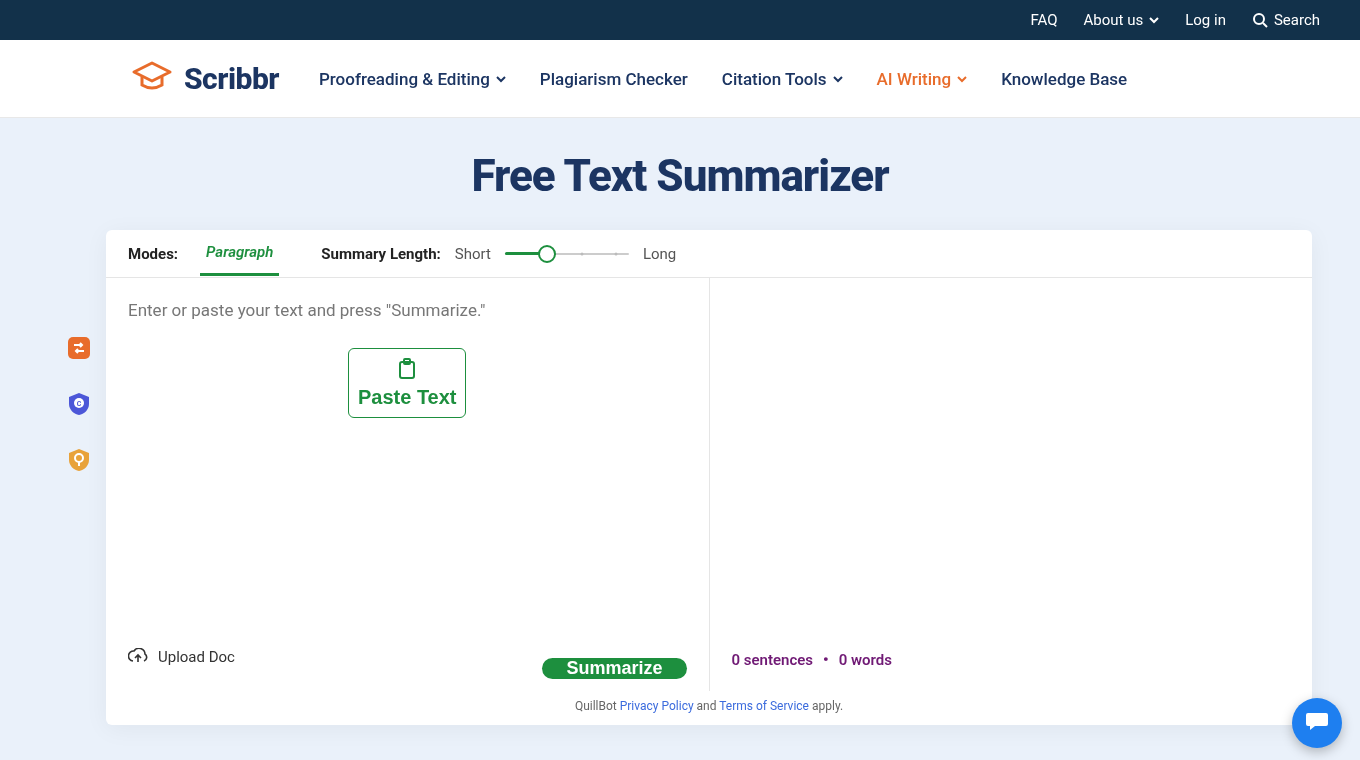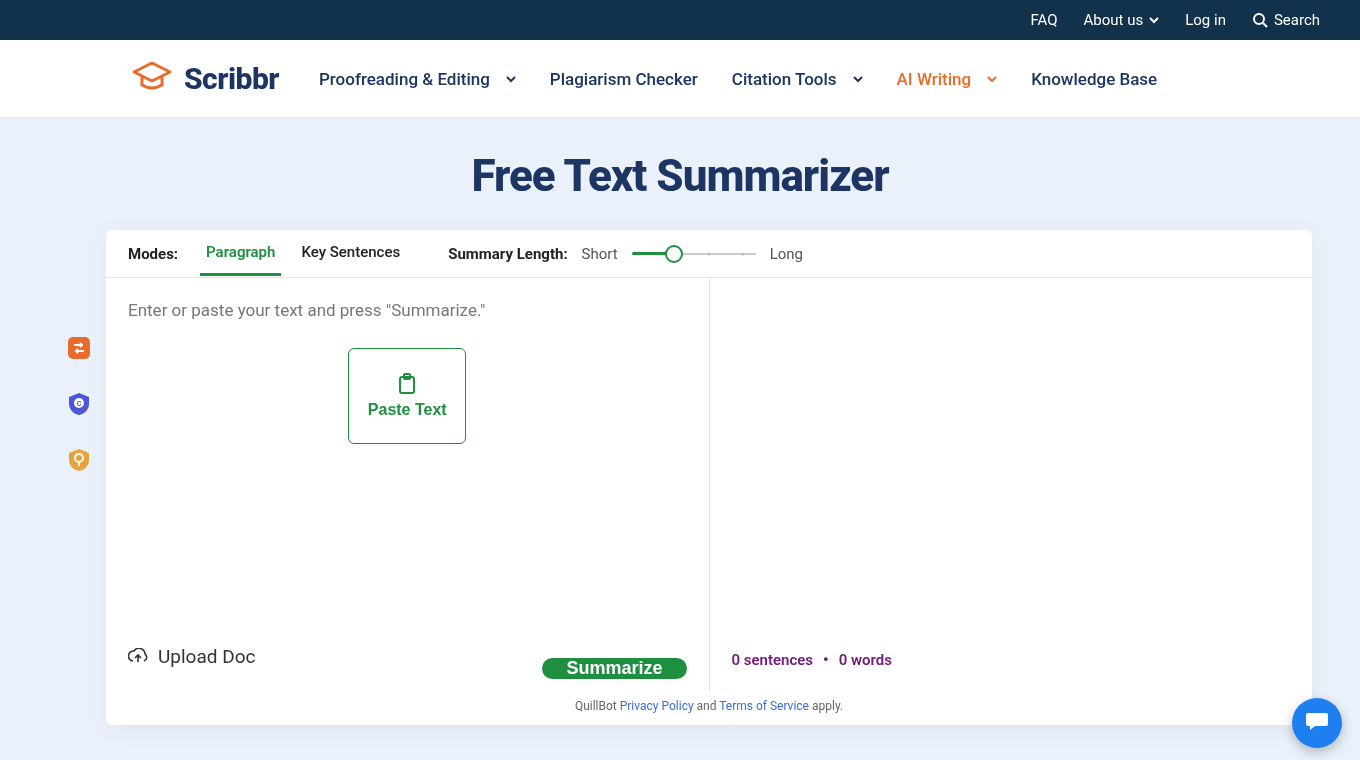--- a/index.html
+++ b/index.html
@@ -6,46 +6,46 @@
 body { font-family: -apple-system, BlinkMacSystemFont, "Segoe UI", Roboto, Helvetica, Arial, sans-serif; background: #eaf1fa; width: 1360px; height: 760px; overflow: hidden; }
 
 .topbar { background: #12314a; height: 40px; display: flex; align-items: center; justify-content: flex-end; padding: 0 40px 0 0; gap: 26px; color: #fff; font-size: 15px; text-align: center; }
 .topbar-item { color: #fff; cursor: pointer; display: flex; align-items: center; gap: 6px; }
 .topbar .chev { display: inline-block; }
 
 .header { background: #fff; height: 78px; display: flex; align-items: center; padding: 0 0 0 130px; gap: 40px; border-bottom: 1px solid #e8e8e8; }
 .logo-wrap { display: flex; align-items: center; gap: 10px; }
 .logo-text { font-size: 30px; font-weight: 800; color: #1c3562; letter-spacing: -.5px; }
 .nav { display: flex; gap: 34px; align-items: center; font-size: 17px; }
-.nav-item { color: #1c3562; cursor: pointer; display: flex; align-items: center; gap: 16px; font-weight: 500; }
+.nav-item { color: #1c3562; cursor: pointer; display: flex; align-items: center; gap: 6px; font-weight: 500; }
 .nav-item.active { color: #e86c2b; }
 .nav-item .chev { color: inherit; }
 
 .hero-title { text-align: center; font-size: 44px; font-weight: 800; color: #1c3562; letter-spacing: -1px; padding: 32px 0 28px 0; }
 
 .card { background: #fff; margin: 0 48px 0 106px; border-radius: 6px; box-shadow: 0 4px 24px rgba(0,0,0,.05); min-height: 495px; display: flex; flex-direction: column; }
 .toolbar { display: flex; align-items: center; height: 48px; padding: 0 22px; gap: 14px; border-bottom: 1px solid #e5e5e5; font-size: 15px; }
 .modes-label { font-weight: 700; color: #222; margin-right: 8px; }
-.mode-tab { color: #222; padding: 0 6px; height: 44px; display: flex; align-items: center; cursor: pointer; font-weight: 500; border-bottom: 3px solid transparent; }
+.mode-tab { color: #222; padding: 0 6px; height: 44px; display: flex; align-items: center; cursor: pointer; font-weight: 500; border-bottom: 3px solid transparent; font-style: italic; }
 .mode-tab.active { color: #1d8f3e; border-bottom: 3px solid #1d8f3e; font-weight: 600; }
 .sum-len-label { font-weight: 700; color: #222; margin-left: 28px; }
 .sum-len-min, .sum-len-max { color: #555; }
 .slider { position: relative; width: 124px; height: 18px; display: flex; align-items: center; }
 .slider-track { position: absolute; width: 100%; height: 2px; background: #ccc; border-radius: 2px; }
 .slider-fill { position: absolute; left: 0; width: 34%; height: 3px; background: #1d8f3e; border-radius: 2px; }
 .slider-thumb { position: absolute; left: 34%; transform: translateX(-50%); width: 18px; height: 18px; border-radius: 50%; background: #fff; border: 2px solid #1d8f3e; }
 .slider-dot { position: absolute; width: 3px; height: 3px; background: #bbb; border-radius: 50%; top: 50%; transform: translate(-50%, -50%); }
 
 .body-split { display: flex; flex: 1; }
 .pane-left { flex: 1; padding: 22px 22px 12px 22px; position: relative; border-right: 1px solid #e5e5e5; display: flex; flex-direction: column; }
 .pane-right { flex: 1; padding: 22px; display: flex; flex-direction: column; }
 .placeholder { color: #777; font-size: 17px; }
-.paste-btn { border: 1px solid #1d8f3e; color: #1d8f3e; background: #fff; border-radius: 6px; width: 118px; height: 96px; margin: 28px auto 0 auto; display: flex; flex-direction: column; align-items: center; justify-content: center; gap: 6px; cursor: pointer; font-size: 16px; font-weight: 600; }
+.paste-btn { border: 1px solid #1d8f3e; color: #1d8f3e; background: #fff; border-radius: 6px; width: 118px; height: 70px; margin: 28px auto 0 auto; display: flex; flex-direction: column; align-items: center; justify-content: center; gap: 6px; cursor: pointer; font-size: 20px; font-weight: 600; }
 .pane-bottom-left { display: flex; align-items: center; justify-content: space-between; margin-top: auto; }
-.upload-wrap { display: flex; align-items: center; gap: 10px; color: #333; font-size: 19px; cursor: pointer; }
+.upload-wrap { display: flex; align-items: center; gap: 10px; color: #333; font-size: 15px; cursor: pointer; }
 .summarize-btn { background: #1d8f3e; color: #fff; border: none; border-radius: 999px; padding: 0 24px; font-size: 18px; font-weight: 700; cursor: pointer; margin-top: 24px; }
 .pane-bottom-right { display: flex; align-items: center; gap: 10px; font-size: 15px; color: #701a75; margin-top: auto; font-weight: 600; }
 .pane-bottom-right .dot-sep { font-weight: 900; }
 .legal { text-align: center; font-size: 12px; color: #666; padding: 8px 0 12px 0; }
 .legal a { color: #3b6bdd; text-decoration: none; }
 
 .side-icons { position: absolute; left: 66px; top: 335px; display: flex; flex-direction: column; gap: 30px; align-items: center; }
 .side-icon { width: 26px; height: 26px; }
 
 .chat-bubble { position: absolute; right: 18px; bottom: 12px; width: 50px; height: 50px; border-radius: 50%; background: #1e7ff0; display: flex; align-items: center; justify-content: center; cursor: pointer; box-shadow: 0 4px 12px rgba(0,0,0,.25); }
@@ -144,21 +144,20 @@
         <circle cx="13" cy="11" r="4" fill="none" stroke="#fff" stroke-width="2"></circle>
         <line x1="13" y1="15" x2="13" y2="19" stroke="#fff" stroke-width="2"></line>
       </svg>
   </span>
 </div>
 
 <div class="card">
   <div class="toolbar">
     <span class="modes-label">Modes:</span>
     <span class="mode-tab active">Paragraph</span>
-    <span class="mode-tab">Key Sentences</span>
     <span class="sum-len-label">Summary Length:</span>
     <span class="sum-len-min">Short</span>
     <div class="slider">
       <div class="slider-track"></div>
       <div class="slider-fill"></div>
       <div class="slider-dot" style="left:62%"></div>
       <div class="slider-dot" style="left:90%"></div>
       <div class="slider-thumb"></div>
     </div>
     <span class="sum-len-max">Long</span>

